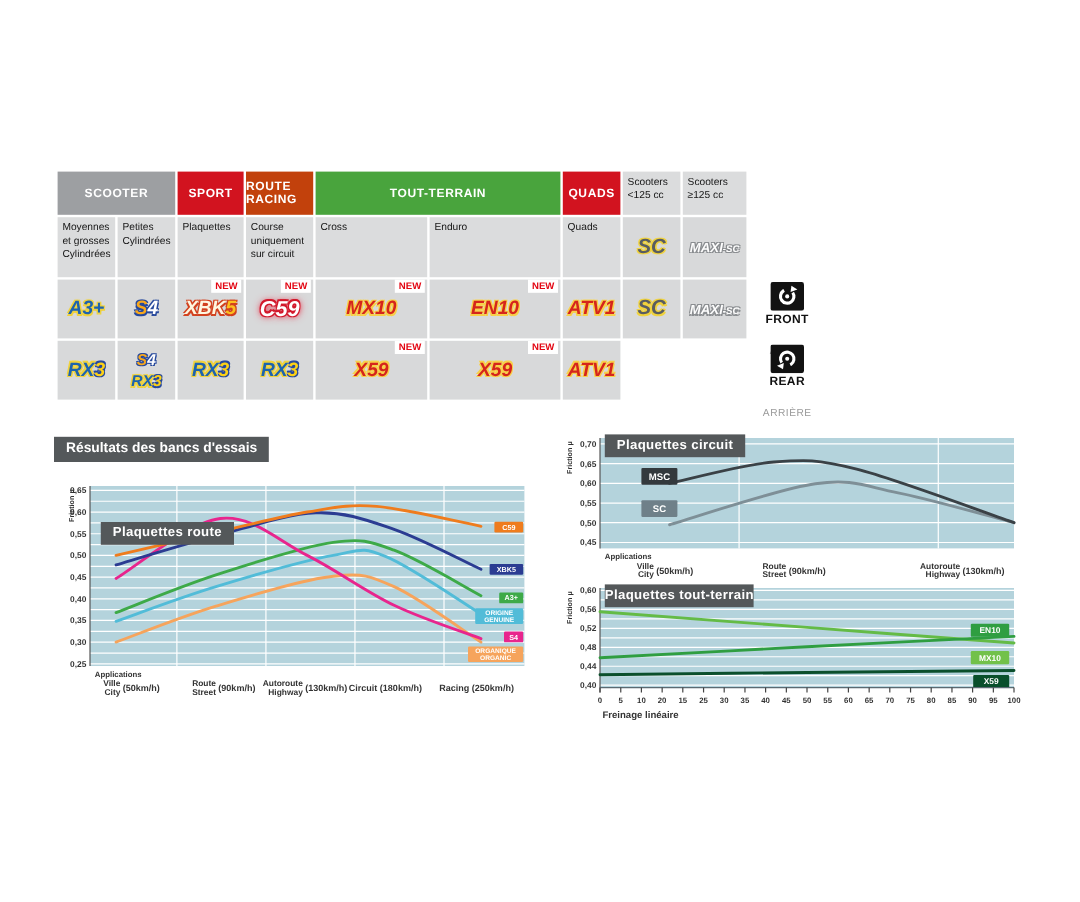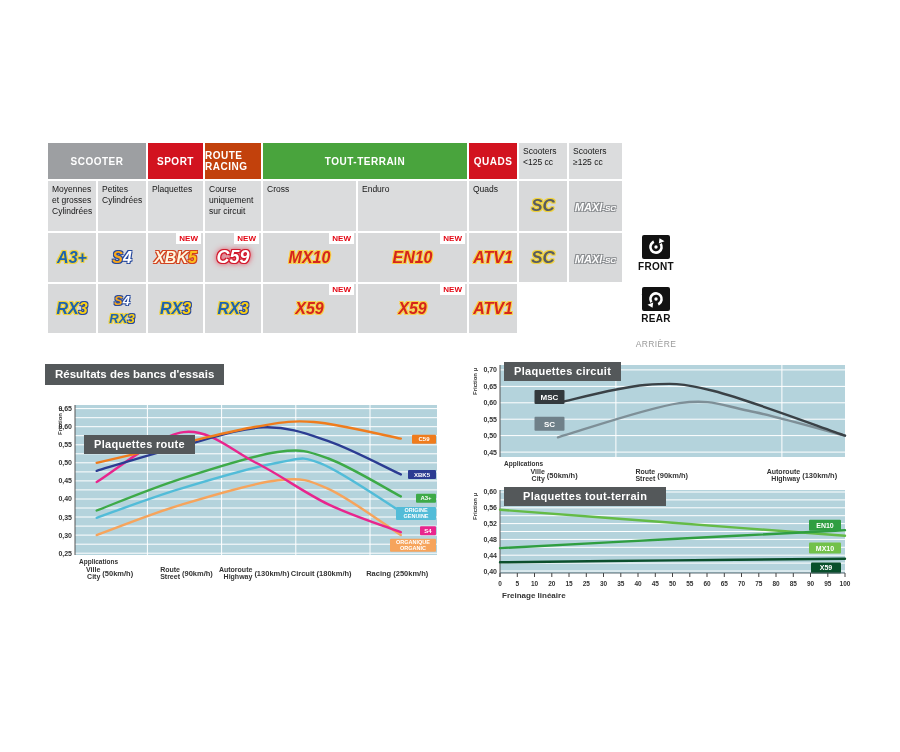--- a/index.html
+++ b/index.html
@@ -39,21 +39,21 @@
   #frontblock{left:633px;top:235px;}
   #rearblock{left:633px;top:287px;}
   .fricon{width:28px;height:24px;margin:0 auto;display:block;}
   .frlabel{font-size:10px;font-weight:900;color:#111;margin-top:2px;letter-spacing:.3px;}
   .frsub{font-size:8.5px;color:#9a9a9a;letter-spacing:.4px;margin-top:15px;}
   
   .dtitle{position:absolute;background:#54585a;color:#fff;font-weight:bold;z-index:5;}
   #resultsheading{left:45px;top:364px;font-size:11.5px;padding:4px 10px 5px;}
   #t-route{left:84px;top:403px;font-size:11px;padding:3px 10px 4px;letter-spacing:.3px;margin-top:32px;}
   #t-scooter{left:504px;top:362px;font-size:11px;padding:3px 10px 4px;letter-spacing:.3px;}
-  #t-terrain{left:504px;top:487px;font-size:11px;padding:3px 19px 4px;letter-spacing:.3px;}
+  #t-terrain{left:504px;top:487px;font-size:11px;padding:3px 0 4px;letter-spacing:.3px;}
   
   svg.chart{position:absolute;font-family:"Liberation Sans",sans-serif;}
   #svg-route{left:55px;top:398px;}
   #svg-scooter{left:470px;top:358px;}
   #svg-terrain{left:470px;top:483px;}
 </style>
 </head>
 <body>
 
 <div id="canvas">

